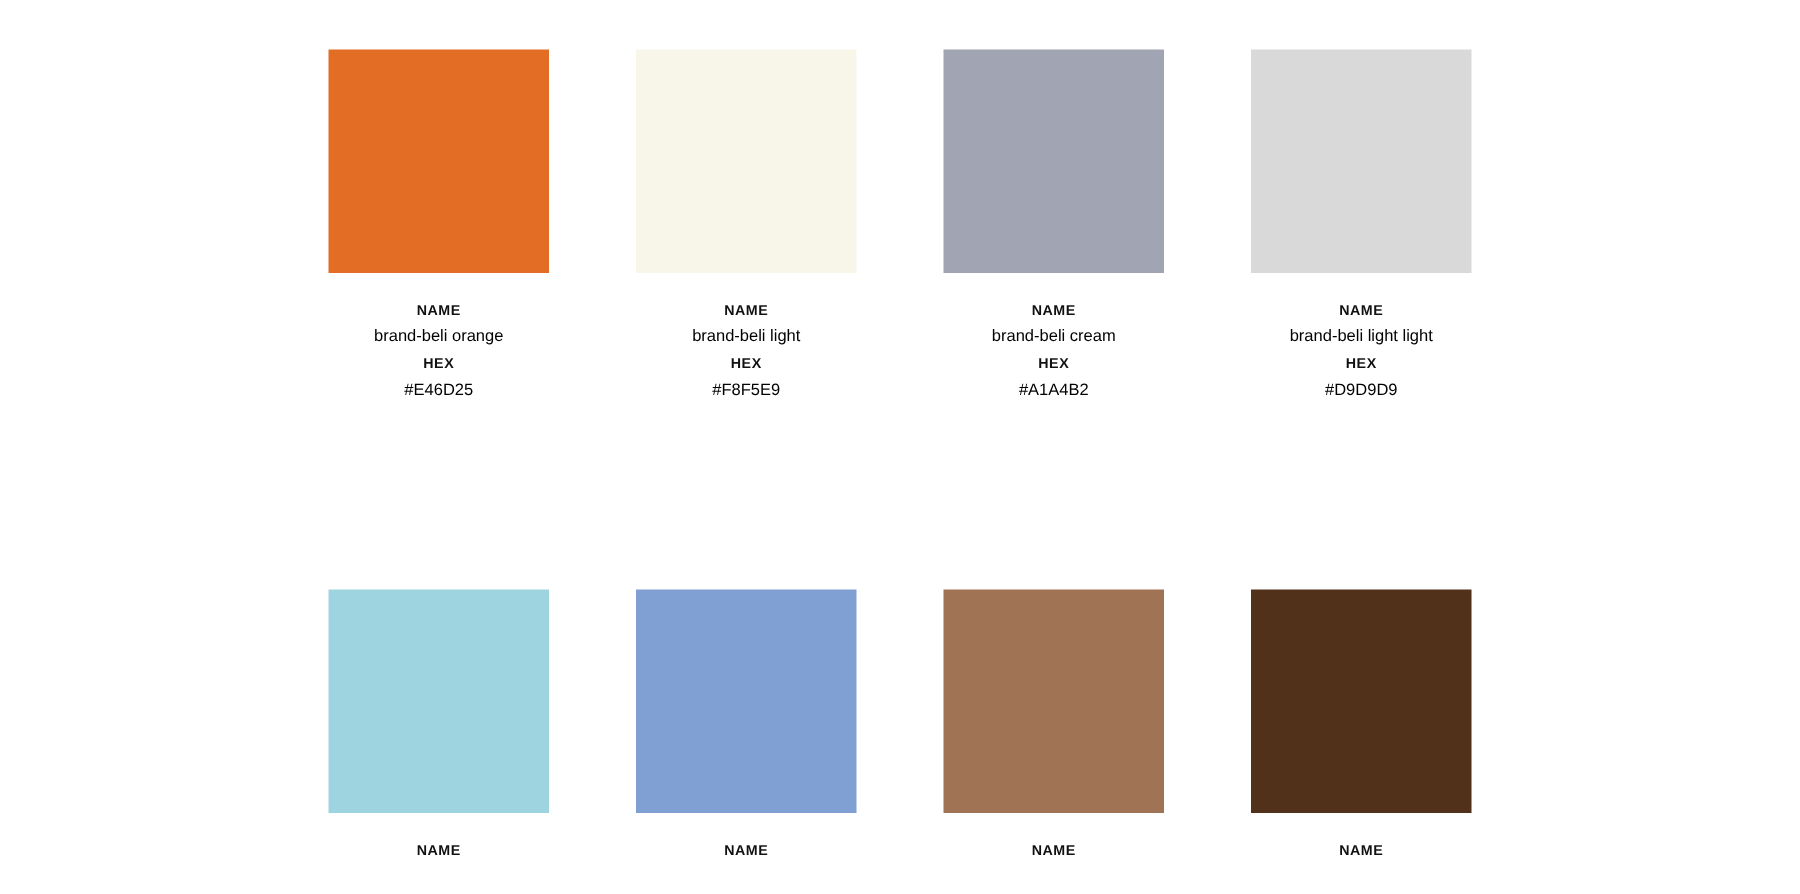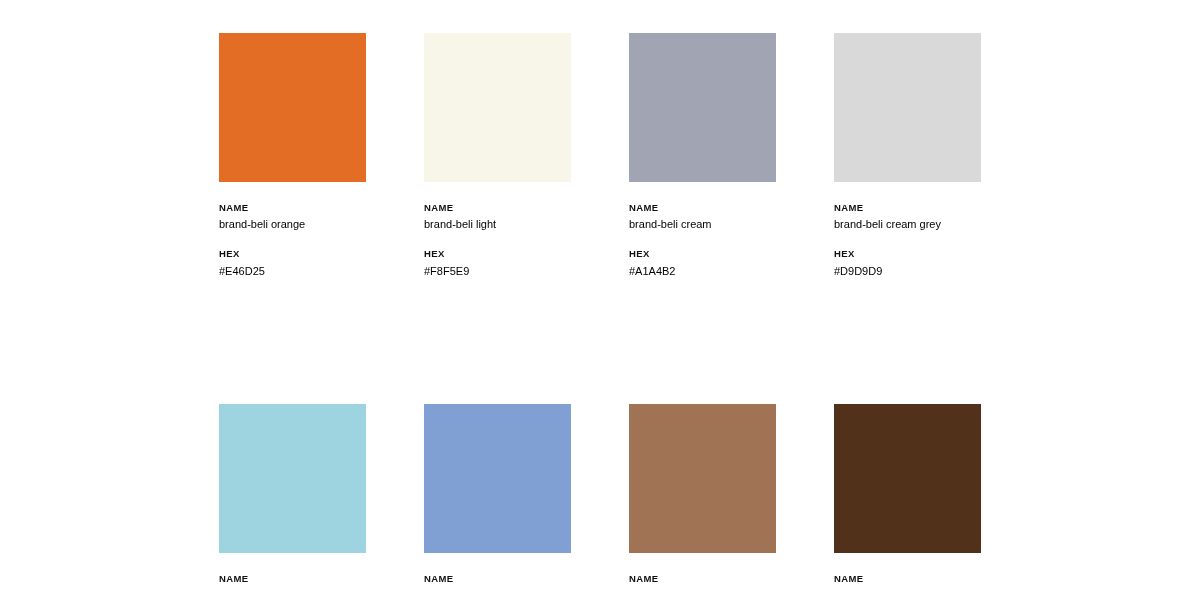--- a/index.html
+++ b/index.html
@@ -13,20 +13,21 @@
     font-family: "Liberation Sans", sans-serif;
     -webkit-font-smoothing: antialiased;
     overflow: hidden;
   }
 
   .palette-board {
     position: relative;
     width: 980px;
     height: 596px;
     box-sizing: border-box;
+    text-align: center;
   }
 
   .swatch-grid {
     position: absolute;
     left: 219px;
     top: 33px;
     width: 762px;
     display: grid;
     grid-template-columns: repeat(4, 147px);
     column-gap: 58px;
@@ -64,21 +65,21 @@
   .meta-value {
     font-size: 11px;
     font-weight: normal;
     color: #000000;
     line-height: 1.25;
     margin: 5px 0 0 0;
     white-space: nowrap;
   }
 
   .meta-block.hex-block {
-    margin-top: 17px;
+    margin-top: 6px;
   }
 </style>
 </head>
 <body style="background-color: rgb(255, 255, 255);">
 
 <div class="palette-board">
   <div class="swatch-grid">
 
     <div class="swatch-card">
       <div class="swatch-chip" style="background-color: rgb(228, 109, 37);"></div>
@@ -113,21 +114,21 @@
       <div class="meta-block hex-block">
         <p class="meta-label">HEX</p>
         <p class="meta-value">#A1A4B2</p>
       </div>
     </div>
 
     <div class="swatch-card">
       <div class="swatch-chip" style="background-color: rgb(217, 217, 217);"></div>
       <div class="meta-block name-block">
         <p class="meta-label">NAME</p>
-        <p class="meta-value">brand-beli cream grey</p>
+        <p class="meta-value">brand-beli light light</p>
       </div>
       <div class="meta-block hex-block">
         <p class="meta-label">HEX</p>
         <p class="meta-value">#D9D9D9</p>
       </div>
     </div>
 
     <div class="swatch-card row-gap-top">
       <div class="swatch-chip" style="background-color: rgb(157, 212, 224);"></div>
       <div class="meta-block name-block">

